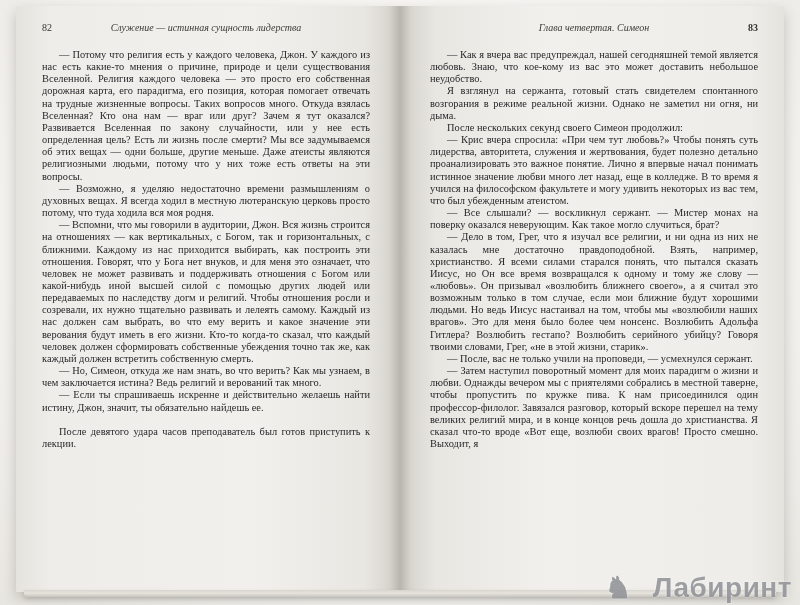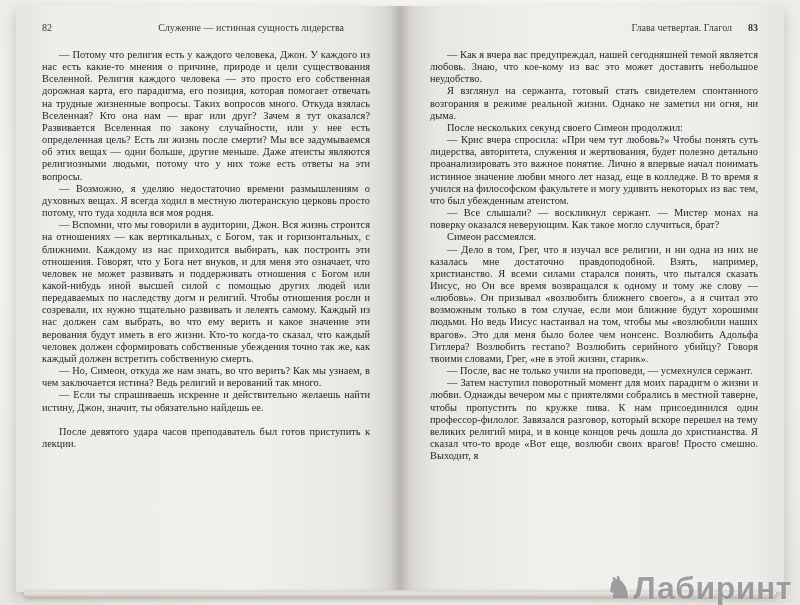--- a/index.html
+++ b/index.html
@@ -39,39 +39,39 @@
     border-radius: 0 0 4px 4px;
     box-shadow: 0 2px 4px rgba(0,0,0,0.15);
   }
   .running-head {
     display:flex; align-items:baseline;
     font-size:10px; line-height:12px; color:#3b3a37;
     margin-bottom:15px;
   }
   .page-num { min-width:26px; color:#33322f; }
   .page-num.right { text-align:right;font-weight:bold; }
-  .head-title { flex:1; text-align:right; white-space:nowrap; overflow:hidden; }
+  .head-title { flex:1; text-align:center; font-style:italic; white-space:nowrap; overflow:hidden; }
   .head-spacer { min-width:26px; }
   .text-block {
     font-size:10.4px; line-height:12.15px;
     color:#29282b; text-align:justify;
     hyphens:auto; -webkit-hyphens:auto;
   }
   .para { text-indent:17px; }
   .para.gap { margin-top:12px; }
   .watermark {
     position:absolute; right:8px; bottom:2px;
     display:flex; align-items:center;
     color:#8f9196; opacity:0.85;
     font-family:"Liberation Sans", sans-serif; font-weight:bold;
     text-shadow: 0 0 2px rgba(255,255,255,0.9);
     pointer-events:none;
   }
   .wm-icon { font-size:30px; line-height:30px; margin-right:1px; }
-  .wm-text { font-size:32px; letter-spacing:0.5px; line-height:30px; }
+  .wm-text { font-size:28px; letter-spacing:0.5px; line-height:30px;margin-left:20px; }
 </style>
 </head>
 <body>
 
 <div class="photo">
   <div class="book">
 
     <div class="page page-left">
       <div class="running-head">
         <span class="page-num">82</span>
@@ -84,30 +84,29 @@
         <p class="para">— Вспомни, что мы говорили в аудитории, Джон. Вся жизнь строится на отношениях — как вертикальных, с Богом, так и горизонтальных, с ближними. Каждому из нас приходится выбирать, как построить эти отношения. Говорят, что у Бога нет внуков, и для меня это означает, что человек не может развивать и поддерживать отношения с Богом или какой-нибудь иной высшей силой с помощью других людей или передаваемых по наследству догм и религий. Чтобы отношения росли и созревали, их нужно тщательно развивать и лелеять самому. Каждый из нас должен сам выбрать, во что ему верить и какое значение эти верования будут иметь в его жизни. Кто-то когда-то сказал, что каждый человек должен сформировать собственные убеждения точно так же, как каждый должен встретить собственную смерть.</p>
         <p class="para">— Но, Симеон, откуда же нам знать, во что верить? Как мы узнаем, в чем заключается истина? Ведь религий и верований так много.</p>
         <p class="para">— Если ты спрашиваешь искренне и действительно желаешь найти истину, Джон, значит, ты обязательно найдешь ее.</p>
         <p class="para gap">После девятого удара часов преподаватель был готов приступить к лекции.</p>
       </div>
     </div>
 
     <div class="page page-right">
       <div class="running-head">
         <span class="head-spacer"></span>
-        <span class="head-title">Глава четвертая. Глагол</span>
+        <span class="head-title">Глава четвертая. Симеон</span>
         <span class="page-num right">83</span>
       </div>
       <div class="text-block">
         <p class="para">— Как я вчера вас предупреждал, нашей сегодняшней темой является любовь. Знаю, что кое-кому из вас это может доставить небольшое неудобство.</p>
         <p class="para">Я взглянул на сержанта, готовый стать свидетелем спонтанного возгорания в режиме реальной жизни. Однако не заметил ни огня, ни дыма.</p>
         <p class="para">После нескольких секунд своего Симеон продолжил:</p>
         <p class="para">— Крис вчера спросила: «При чем тут любовь?» Чтобы понять суть лидерства, авторитета, служения и жертвования, будет полезно детально проанализировать это важное понятие. Лично я впервые начал понимать истинное значение любви много лет назад, еще в колледже. В то время я учился на философском факультете и могу удивить некоторых из вас тем, что был убежденным атеистом.</p>
         <p class="para">— Все слышали? — воскликнул сержант. — Мистер монах на поверку оказался неверующим. Как такое могло случиться, брат?</p>
-        <p class="para">Симеон рассмеялся.</p>
         <p class="para">— Дело в том, Грег, что я изучал все религии, и ни одна из них не казалась мне достаточно правдоподобной. Взять, например, христианство. Я всеми силами старался понять, что пытался сказать Иисус, но Он все время возвращался к одному и тому же слову — «любовь». Он призывал «возлюбить ближнего своего», а я считал это возможным только в том случае, если мои ближние будут хорошими людьми. Но ведь Иисус настаивал на том, чтобы мы «возлюбили наших врагов». Это для меня было более чем нонсенс. Возлюбить Адольфа Гитлера? Возлюбить гестапо? Возлюбить серийного убийцу? Говоря твоими словами, Грег, «не в этой жизни, старик».</p>
         <p class="para">— После, вас не только учили на проповеди, — усмехнулся сержант.</p>
         <p class="para">— Затем наступил поворотный момент для моих парадигм о жизни и любви. Однажды вечером мы с приятелями собрались в местной таверне, чтобы пропустить по кружке пива. К нам присоединился один профессор-филолог. Завязался разговор, который вскоре перешел на тему великих религий мира, и в конце концов речь дошла до христианства. Я сказал что-то вроде «Вот еще, возлюби своих врагов! Просто смешно. Выходит, я</p>
       </div>
     </div>
 
     <div class="spine"></div>
     <div class="page-edges"></div>
   </div>
 

